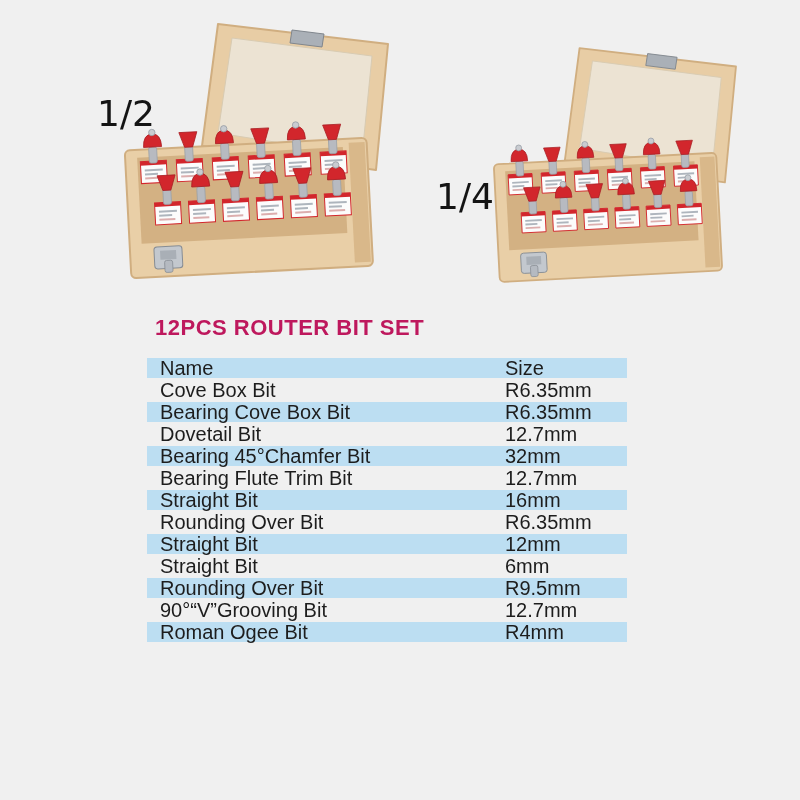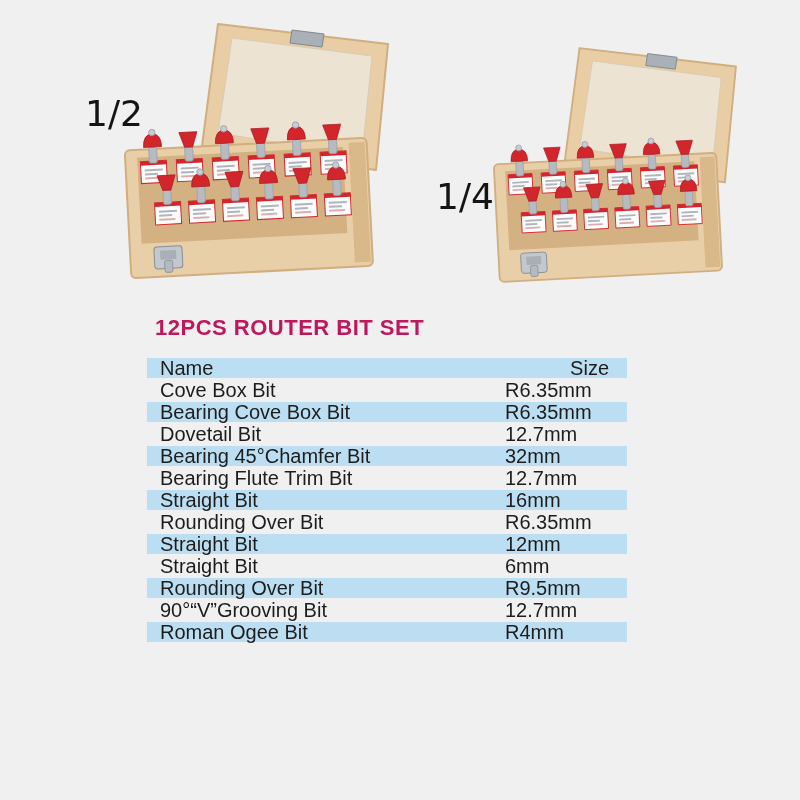--- a/index.html
+++ b/index.html
@@ -16,21 +16,21 @@
   .photo-left  { left:95px;  top:0px;   width:310px; height:300px; }
   .photo-right { left:448px; top:26px;  width:322px; height:276px; }
 
   .fraction-label {
     position:absolute;
     font-family:"DejaVu Sans", sans-serif;
     font-size:36px;
     color:#141414;
     line-height:1;
   }
-  .label-half    { left:85px;  top:96px;  }
+  .label-half    { left:97px;  top:96px;  }
   .label-quarter { left:436px; top:142px;margin-top:37px; }
 
   
   .spec { position:absolute; left:147px; top:313px; width:480px; }
   .spec-title {
     margin:0 0 15px 8px;
     font-size:22px;
     font-weight:600;
     color:#be185d;
     line-height:30px;
@@ -40,21 +40,21 @@
     display:flex;
     align-items:center;
     height:20px;
     margin-bottom:2px;
     font-size:20px;
     color:#1d1d1d;
   }
   .trow.stripe, .trow.thead { background:#bcdef2; }
   .cell-name { width:358px; padding-left:13px; box-sizing:border-box; white-space:nowrap; }
   .cell-size { flex:1; white-space:nowrap; }
-  .thead .cell-size { text-align:right; padding-right:18px; }
+  .thead .cell-size { padding-right:18px; }
 </style>
 </head>
 <body>
 
 <svg width="0" height="0" style="position:absolute" aria-hidden="true">
   <defs>
     <g id="bit-a">
       <rect x="-4" y="10" width="8" height="16" rx="2" fill="#b7bac0" stroke="#9aa0a7" stroke-width="0.8"></rect>
       <path d="M -9,10 Q -9,-3 0,-3 Q 9,-3 9,10 Z" fill="#d2262c" stroke="#a81d22" stroke-width="0.8"></path>
       <circle cx="0" cy="-4.5" r="3.2" fill="#c9ccd1" stroke="#969ca3" stroke-width="0.8"></circle>

